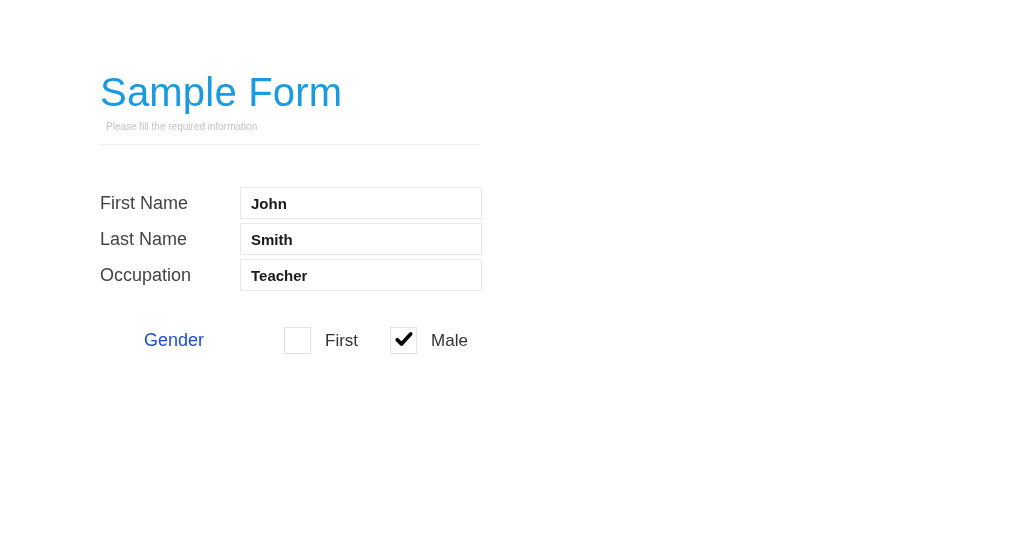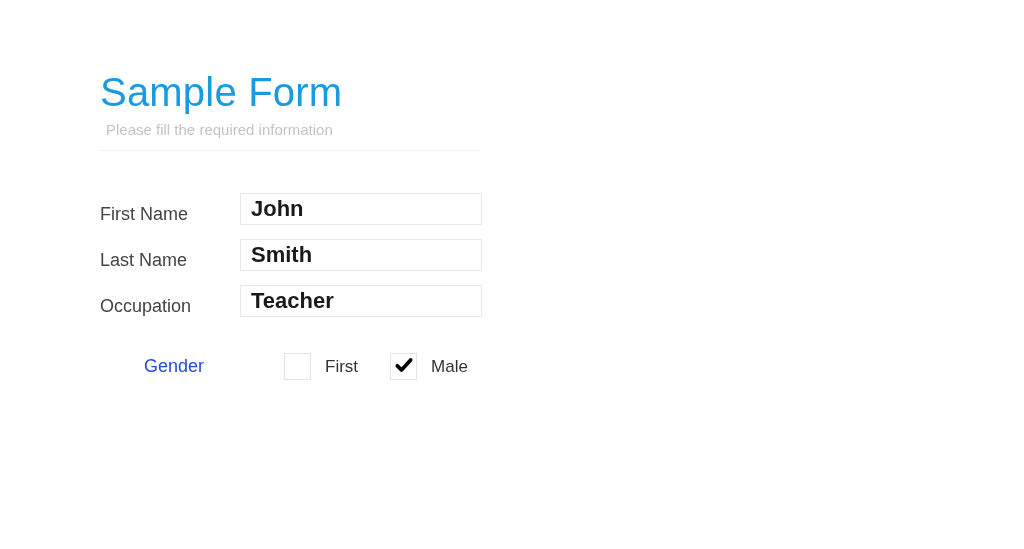--- a/index.html
+++ b/index.html
@@ -16,45 +16,45 @@
     width: 520px;
   }
   .title {
     font-size: 40px;
     font-weight: 400;
     color: #1a9ae0;
     letter-spacing: 0.2px;
     margin: 0 0 6px 0;
   }
   .subtitle {
-    font-size: 15px;
+    font-size: 10px;
     color: #c5c3c2;
     margin: 0 0 12px 6px;
   }
   .divider {
     height: 1px;
     background: #efefef;
     width: 380px;
     margin: 0 0 42px 0;
   }
   .row {
     display: flex;
-    align-items: flex-end;
-    margin-bottom: 14px;
+    align-items: center;
+    margin-bottom: 4px;
   }
   .label {
     width: 140px;
     font-size: 18px;
     color: #444;
   }
   .input {
     width: 242px;
     height: 32px;
     border: 1px solid #e8e8e8;
-    font-size: 22px;
+    font-size: 15px;
     font-weight: 700;
     color: #1a1a1a;
     padding: 4px 10px;
     font-family: inherit;
     outline: none;
   }
   .gender-row {
     display: flex;
     align-items: center;
     margin-top: 36px;

